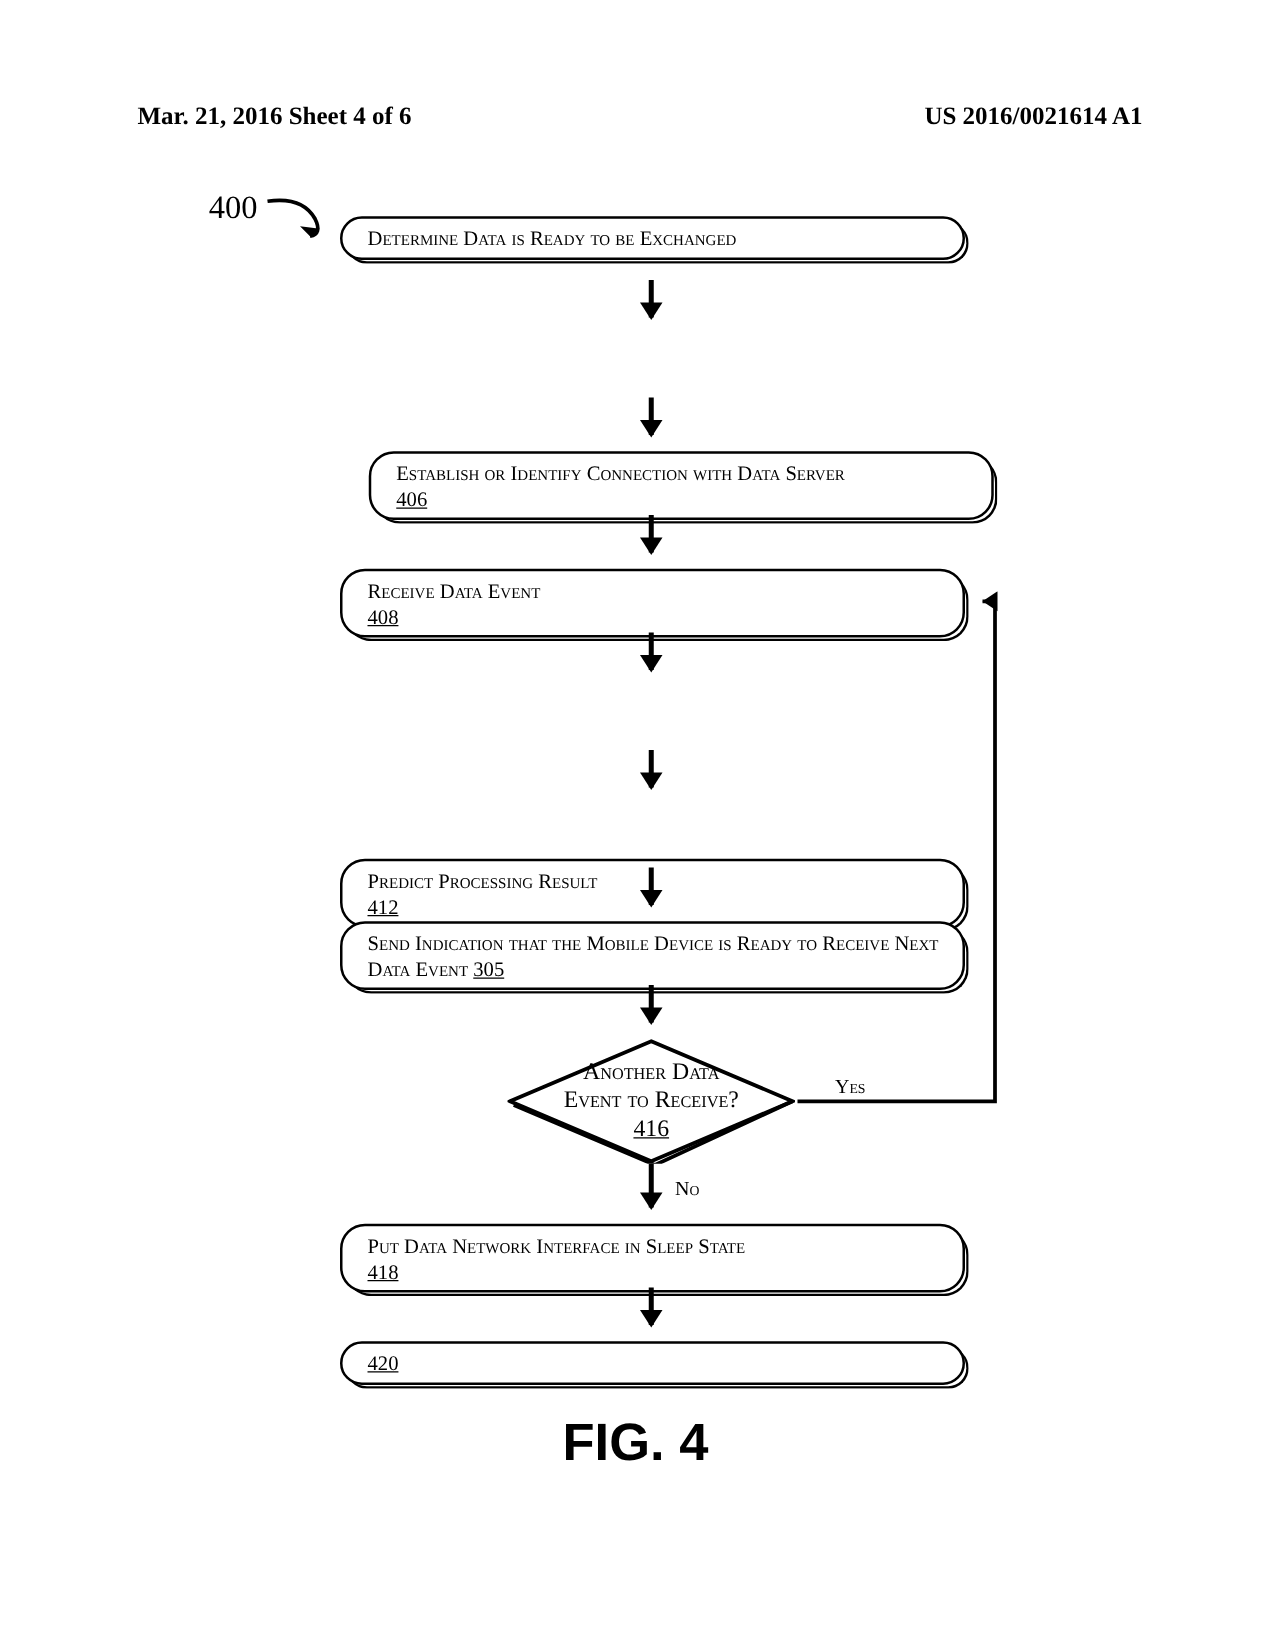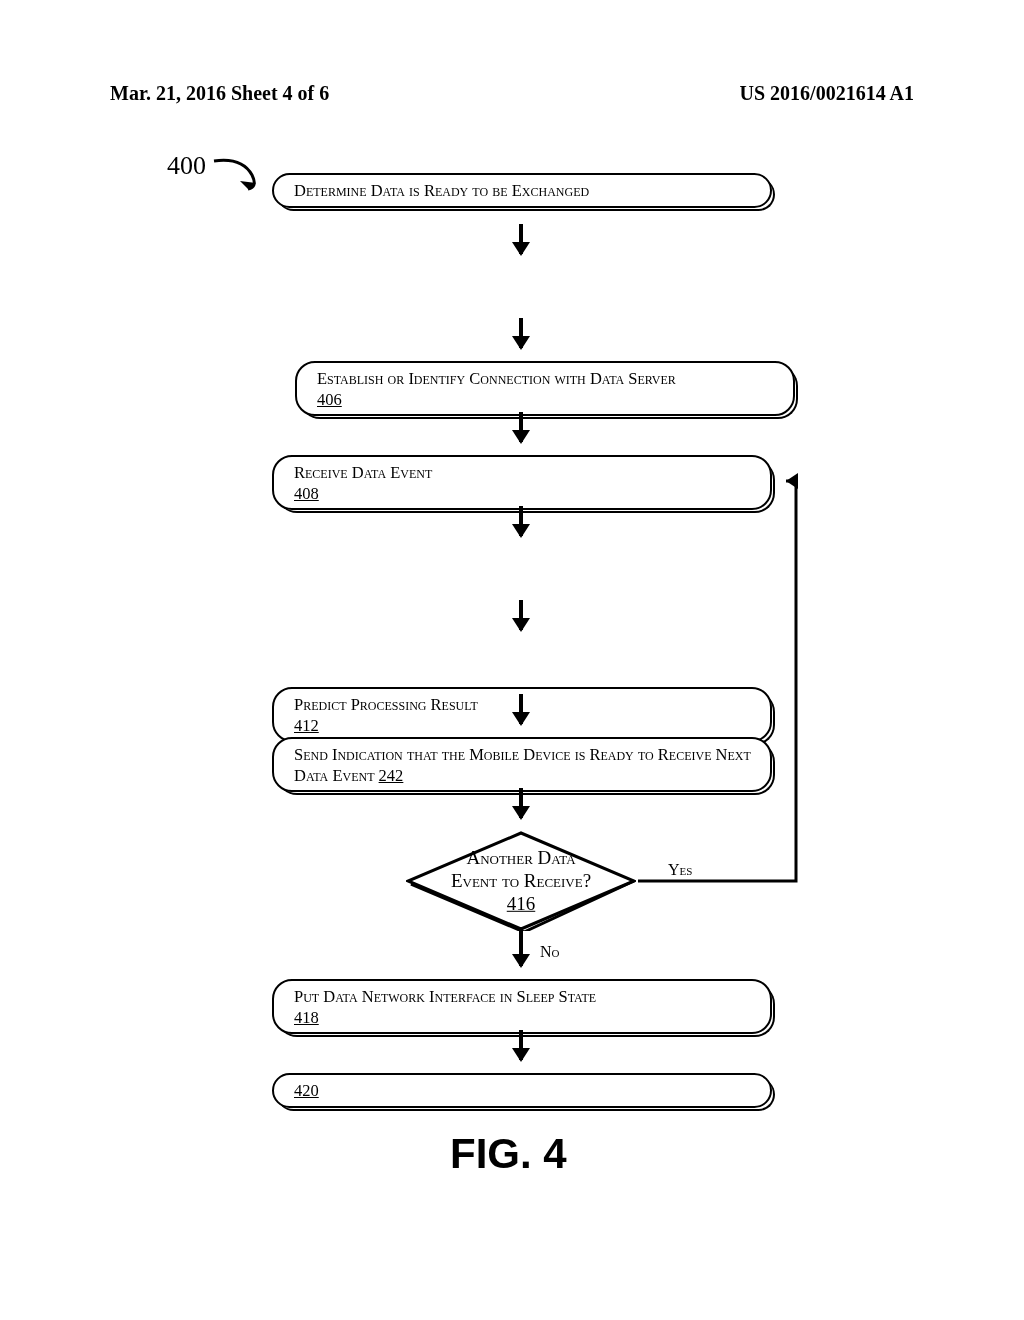--- a/index.html
+++ b/index.html
@@ -161,21 +161,21 @@
   <div class="arrow-v" style="top:455px; height:30px;"></div>
 
   <div class="box" style="top:522px;margin-top:20px;">
     <div>Predict Processing Result</div>
     <div class="ref">412</div>
   </div>
   <div class="arrow-v" style="top:549px; height:30px;"></div>
 
   <div class="box" style="top:592px;">
     <span>Send Indication that the Mobile Device is Ready to Receive Next Data Event</span>
-    <span class="ref">242</span>
+    <span class="ref">305</span>
   </div>
   <div class="arrow-v" style="top:643px; height:30px;"></div>
 
   <div class="diamond-wrap" style="top:686px; left:406px;">
     <svg class="diamond-shape" viewBox="0 0 230 100" preserveAspectRatio="none">
       <polygon points="115,2 228,50 115,98 2,50" fill="#fff" stroke="#000" stroke-width="3"></polygon>
       <polyline points="228,50 118,101 5,53" fill="none" stroke="#000" stroke-width="3"></polyline>
     </svg>
     <div class="diamond-text">
       <div>Another Data Event to Receive?</div>

